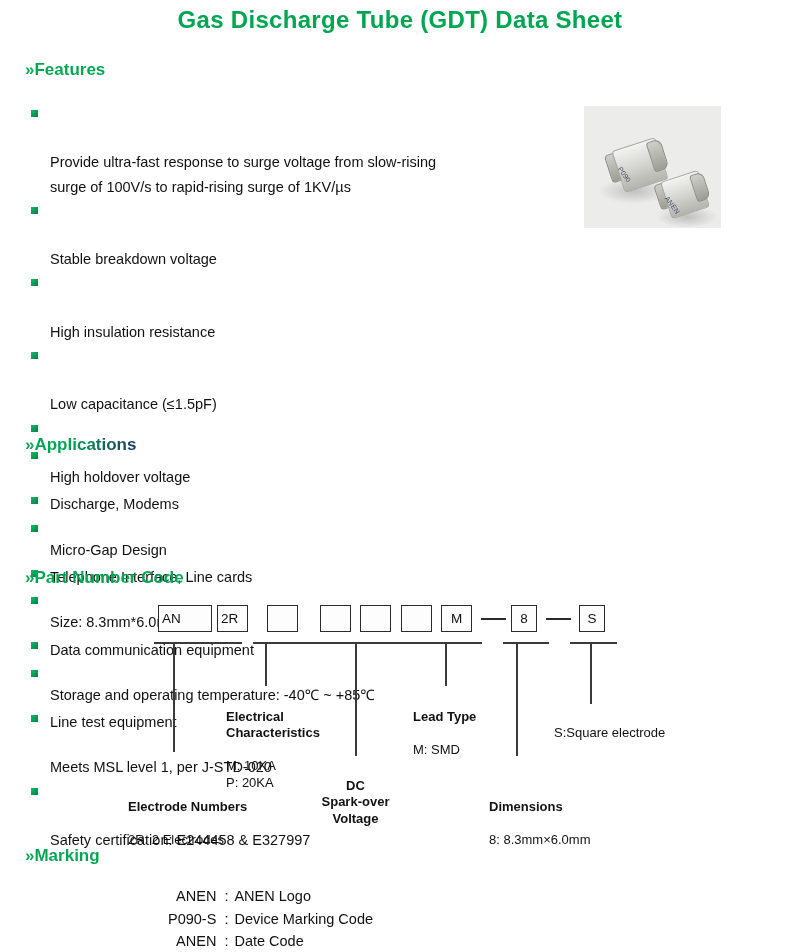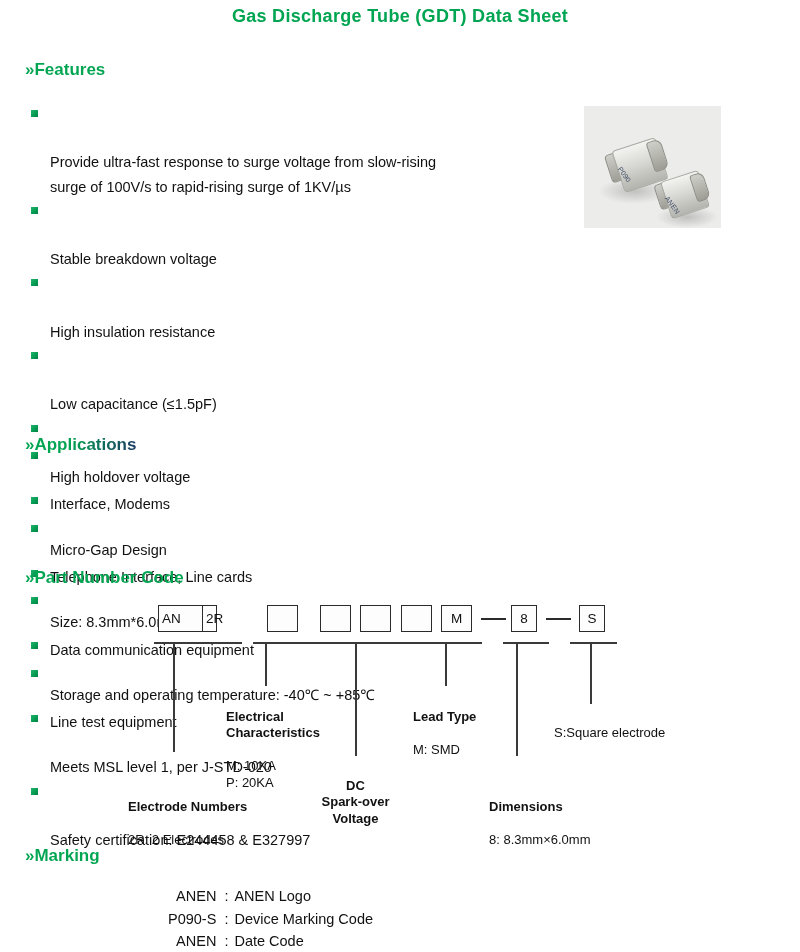--- a/index.html
+++ b/index.html
@@ -16,21 +16,21 @@
     overflow: hidden;
   }
 
   
   .doc-title {
     position: absolute;
     top: 6px;
     left: 0;
     width: 800px;
     text-align: center;
-    font-size: 18px;
+    font-size: 24px;
     font-weight: bold;
     color: #00a551;
     letter-spacing: 0.3px;
   }
 
   
   .section-heading {
     position: absolute;
     font-size: 17px;
     font-weight: bold;
@@ -242,42 +242,42 @@
     <span class="gdt-label" style="left:4px; top:14px; transform:rotate(72deg); transform-origin:left top;">ANEN</span>
   </div>
   <div class="gdt gdt-cap" style="left:109px; top:67px; width:12px; height:26px; transform:rotate(-18deg); border-radius:3px 7px 7px 3px;"></div>
 </div>
 
 <div class="section-heading" style="left:25px; top:421px;margin-top:14px;">»Applications</div>
 
 <ul class="bullet-list" style="left:28px; top:444px; width:430px;">
   <li class="bullet-item">
     <span class="bullet-mark"></span>
-    <span>Interface, Modems</span>
+    <span>Discharge, Modems</span>
   </li>
   <li class="bullet-item">
     <span class="bullet-mark"></span>
     <span>Telephone Interface, Line cards</span>
   </li>
   <li class="bullet-item">
     <span class="bullet-mark"></span>
     <span>Data communication equipment</span>
   </li>
   <li class="bullet-item">
     <span class="bullet-mark"></span>
     <span>Line test equipment</span>
   </li>
 </ul>
 
 <div class="section-heading all-green" style="left:25px; top:568px;text-decoration:underline;">»Part Number Code</div>
 
 <div class="pn-diagram">
 
   <div class="pn-box" style="left:158px; top:9px; width:54px;">AN</div>
-  <div class="pn-box" style="left:202px; top:9px; width:15px;">2R</div>
+  <div class="pn-box" style="left:217px; top:9px; width:31px;">2R</div>
   <div class="pn-box" style="left:267px; top:9px; width:31px;"></div>
   <div class="pn-box" style="left:320px; top:9px; width:31px;"></div>
   <div class="pn-box" style="left:360px; top:9px; width:31px;"></div>
   <div class="pn-box" style="left:401px; top:9px; width:31px;"></div>
   <div class="pn-box centered" style="left:441px; top:9px; width:31px;">M</div>
   <div class="pn-dash" style="left:481px; top:22px; width:25px;"></div>
   <div class="pn-box centered" style="left:511px; top:9px; width:26px;">8</div>
   <div class="pn-dash" style="left:546px; top:22px; width:25px;"></div>
   <div class="pn-box centered" style="left:579px; top:9px; width:26px;">S</div>
 

